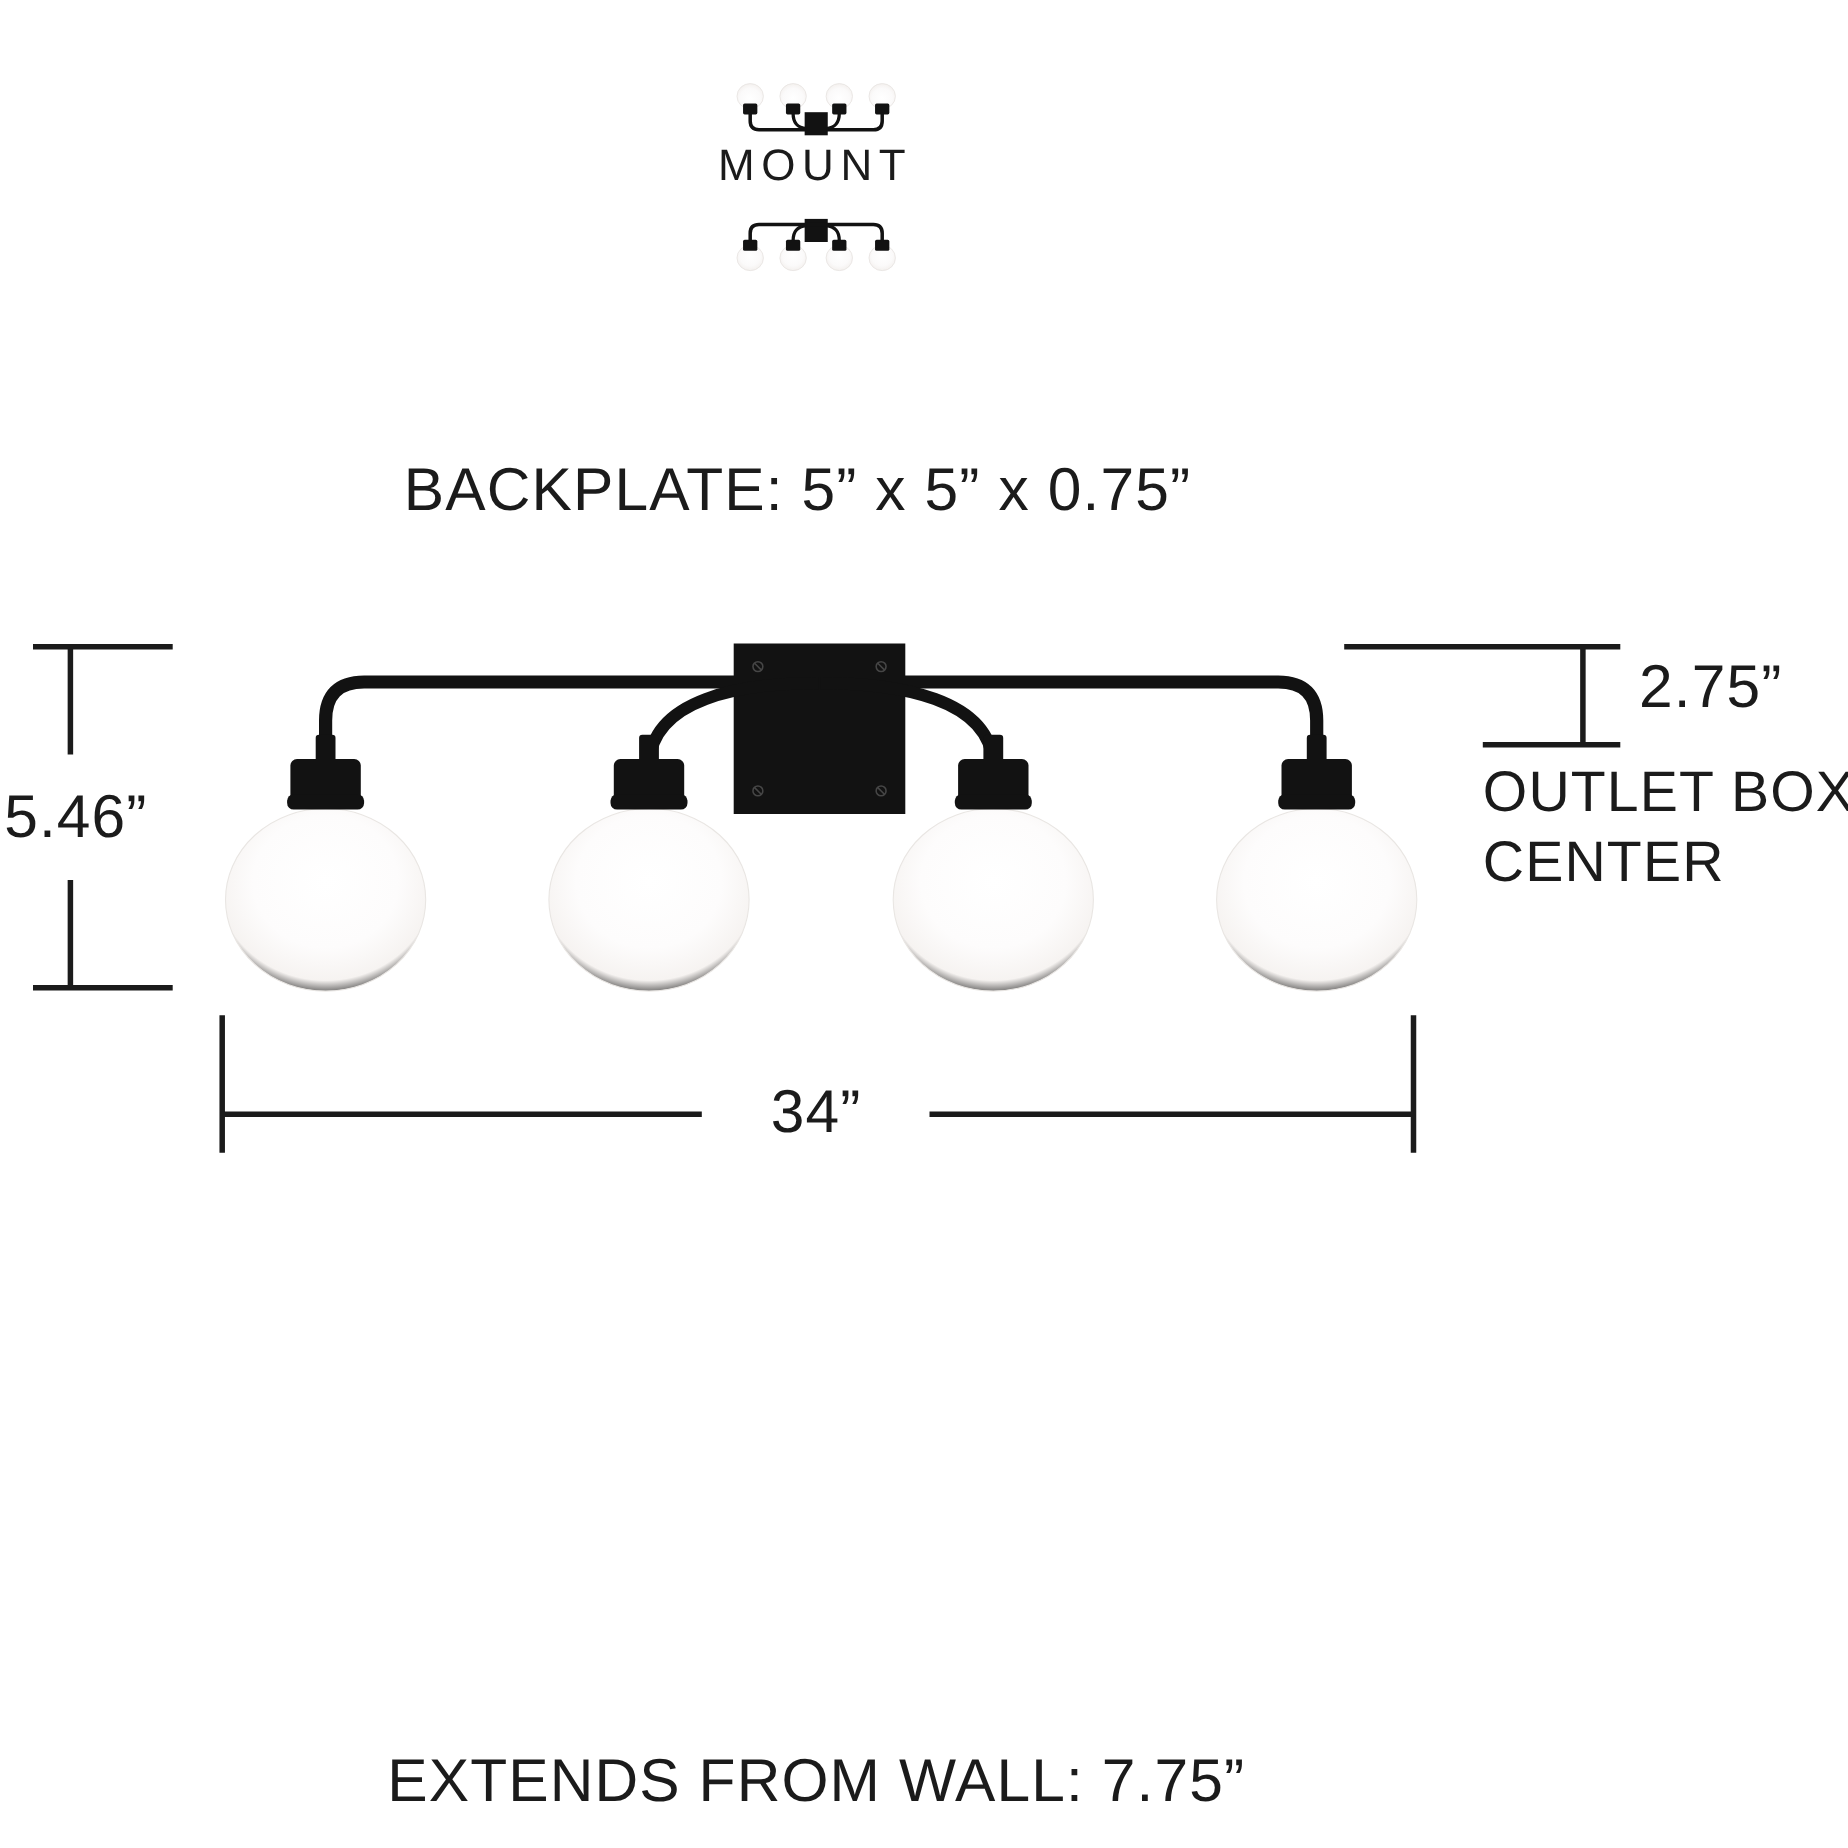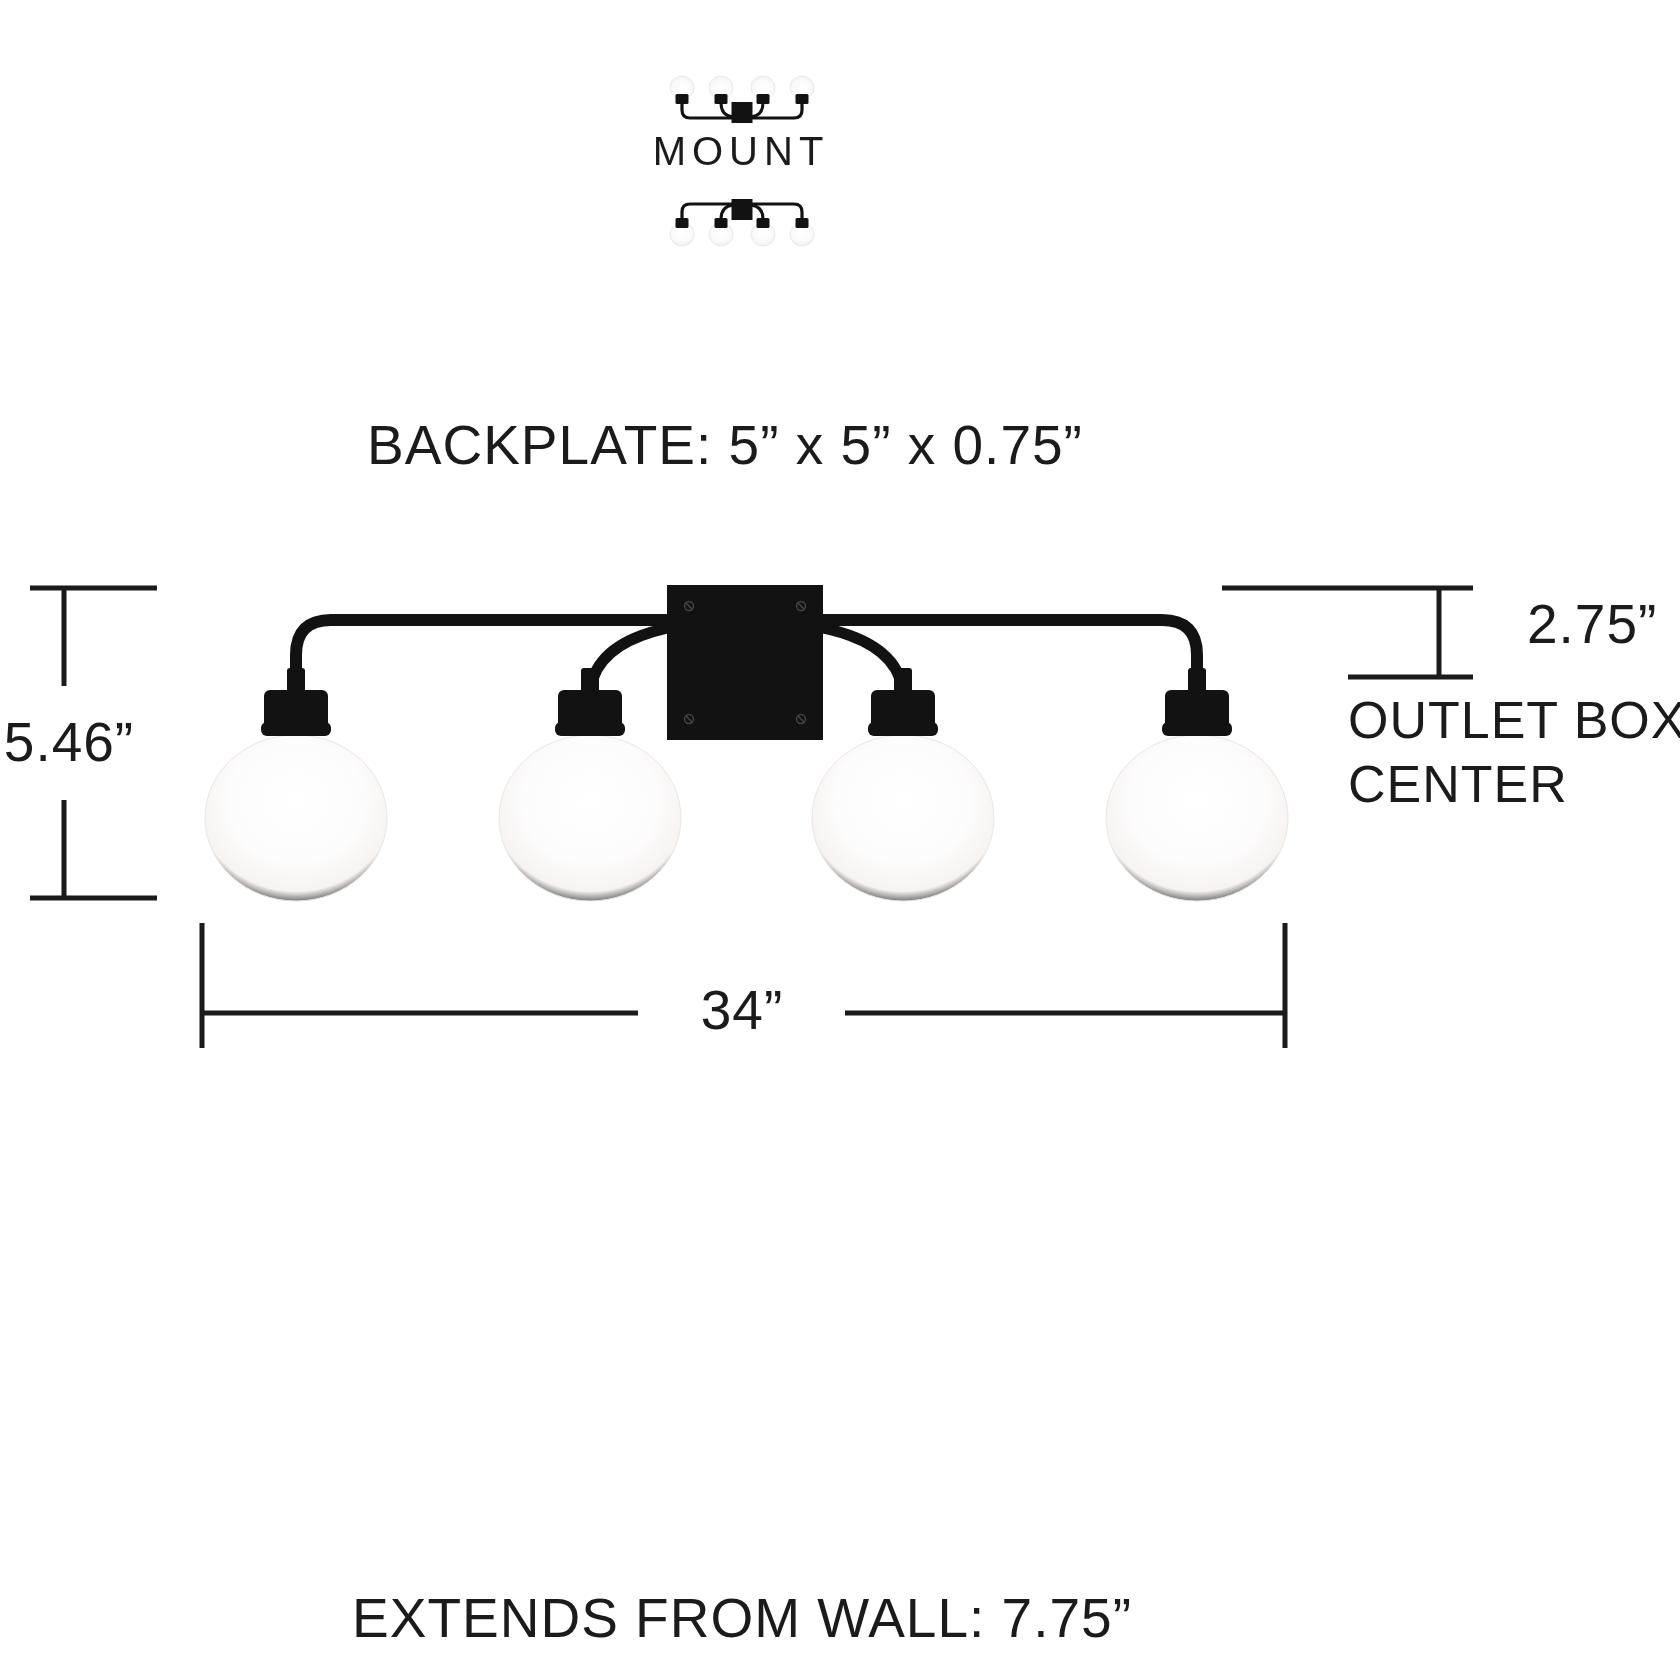--- a/index.html
+++ b/index.html
@@ -150,21 +150,21 @@
 
       <rect x="261" y="722" width="70" height="14" rx="6"></rect>
       <rect x="555" y="722" width="70" height="14" rx="6"></rect>
       <rect x="868" y="722" width="70" height="14" rx="6"></rect>
       <rect x="1162" y="722" width="70" height="14" rx="6"></rect>
     </g>
   </svg>
 
   <div class="label dim-value height-value">5.46”</div>
 
-  <div class="label dim-value" style="left:1490px; top:597px;margin-left:37px;">2.75”</div>
+  <div class="label dim-value" style="left:1490px; top:597px;">2.75”</div>
 
   <div class="label outlet-box" style="left:1348px; top:688px;">
     <div>OUTLET BOX</div>
     <div>CENTER</div>
   </div>
 
   <div class="label dim-value center-x" style="left:742px; top:983px;">34”</div>
 
   <div class="label big-label center-x" style="left:742px; top:1591px;">EXTENDS FROM WALL: 7.75”</div>
 

